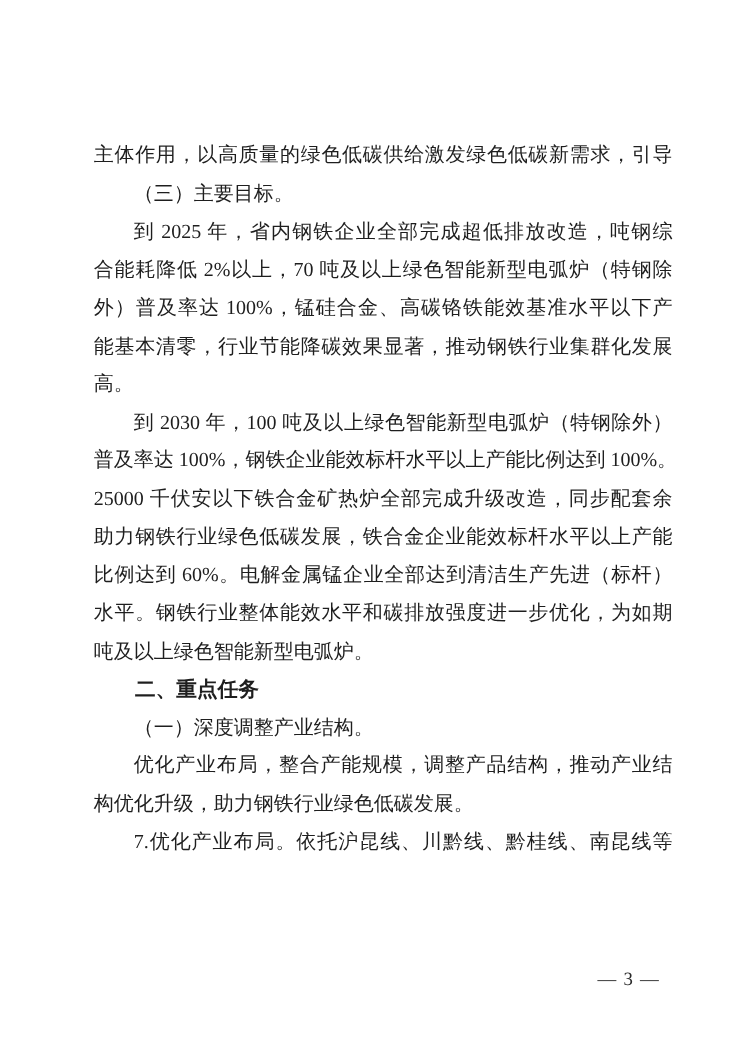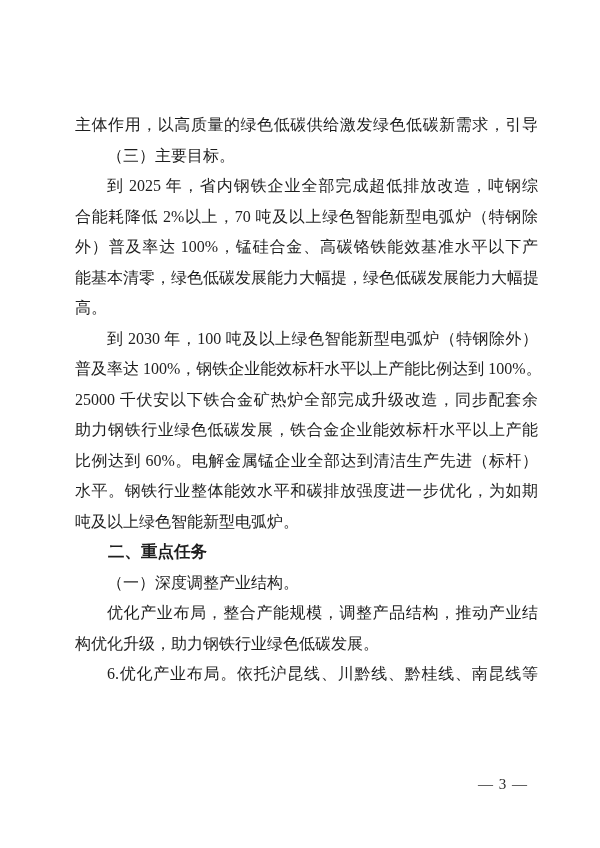--- a/index.html
+++ b/index.html
@@ -31,21 +31,21 @@
     text-align-last: justify;
     text-justify: inter-character;
   }
   .line.end {
     text-align-last: left;
   }
   .line.indent {
     text-indent: 2em;
   }
   .line.heading {
-    font-family: Liberation Serif, serif;
+    font-family: Liberation Sans, sans-serif;
     font-weight: bold;
     font-size: 16.5px;
   }
   .line.subhead {
     
     font-size: 16px;
   }
   .page-number {
     position: absolute;
     top: 776px;
@@ -58,29 +58,29 @@
 </head>
 <body>
 
 <div class="page" style="background: rgb(255, 255, 255);">
   <div class="doc-body" style="color: rgb(30, 30, 30);">
       <div class="line body">主体作用，以高质量的绿色低碳供给激发绿色低碳新需求，引导</div>
       <div class="line subhead indent end">（三）主要目标。</div>
       <div class="line body indent">到 2025 年，省内钢铁企业全部完成超低排放改造，吨钢综</div>
       <div class="line body">合能耗降低 2%以上，70 吨及以上绿色智能新型电弧炉（特钢除</div>
       <div class="line body">外）普及率达 100%，锰硅合金、高碳铬铁能效基准水平以下产</div>
-      <div class="line body">能基本清零，绿色低碳发展能力大幅提，绿色低碳发展能力大幅提</div>
+      <div class="line body">能基本清零，行业节能降碳效果显著，推动钢铁行业集群化发展</div>
       <div class="line body end">高。</div>
       <div class="line body indent">到 2030 年，100 吨及以上绿色智能新型电弧炉（特钢除外）</div>
       <div class="line body">普及率达 100%，钢铁企业能效标杆水平以上产能比例达到 100%。</div>
       <div class="line body">25000 千伏安以下铁合金矿热炉全部完成升级改造，同步配套余</div>
       <div class="line body">助力钢铁行业绿色低碳发展，铁合金企业能效标杆水平以上产能</div>
       <div class="line body">比例达到 60%。电解金属锰企业全部达到清洁生产先进（标杆）</div>
       <div class="line body">水平。钢铁行业整体能效水平和碳排放强度进一步优化，为如期</div>
       <div class="line body end">吨及以上绿色智能新型电弧炉。</div>
       <div class="line heading indent end">二、重点任务</div>
       <div class="line subhead indent end">（一）深度调整产业结构。</div>
       <div class="line body indent">优化产业布局，整合产能规模，调整产品结构，推动产业结</div>
       <div class="line body end">构优化升级，助力钢铁行业绿色低碳发展。</div>
-      <div class="line body indent">6.优化产业布局。依托沪昆线、川黔线、黔桂线、南昆线等</div>
+      <div class="line body indent">7.优化产业布局。依托沪昆线、川黔线、黔桂线、南昆线等</div>
     </div>
   <div class="page-number">— 3 —</div>
 </div>
 
 </body></html>

